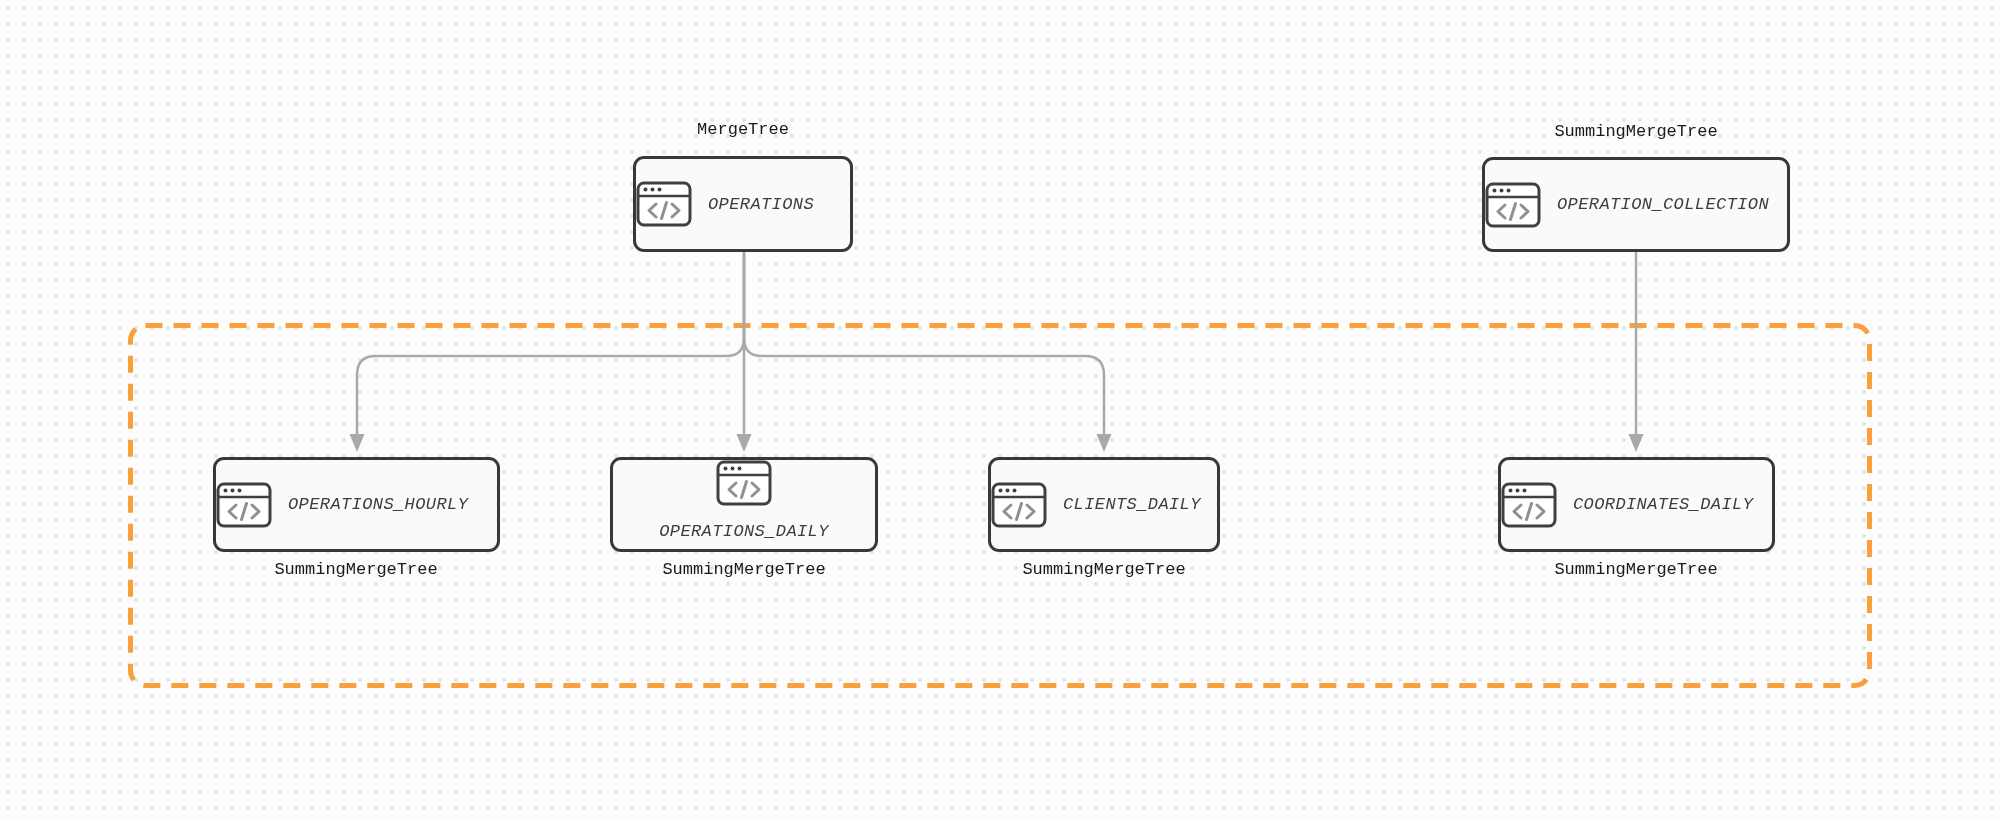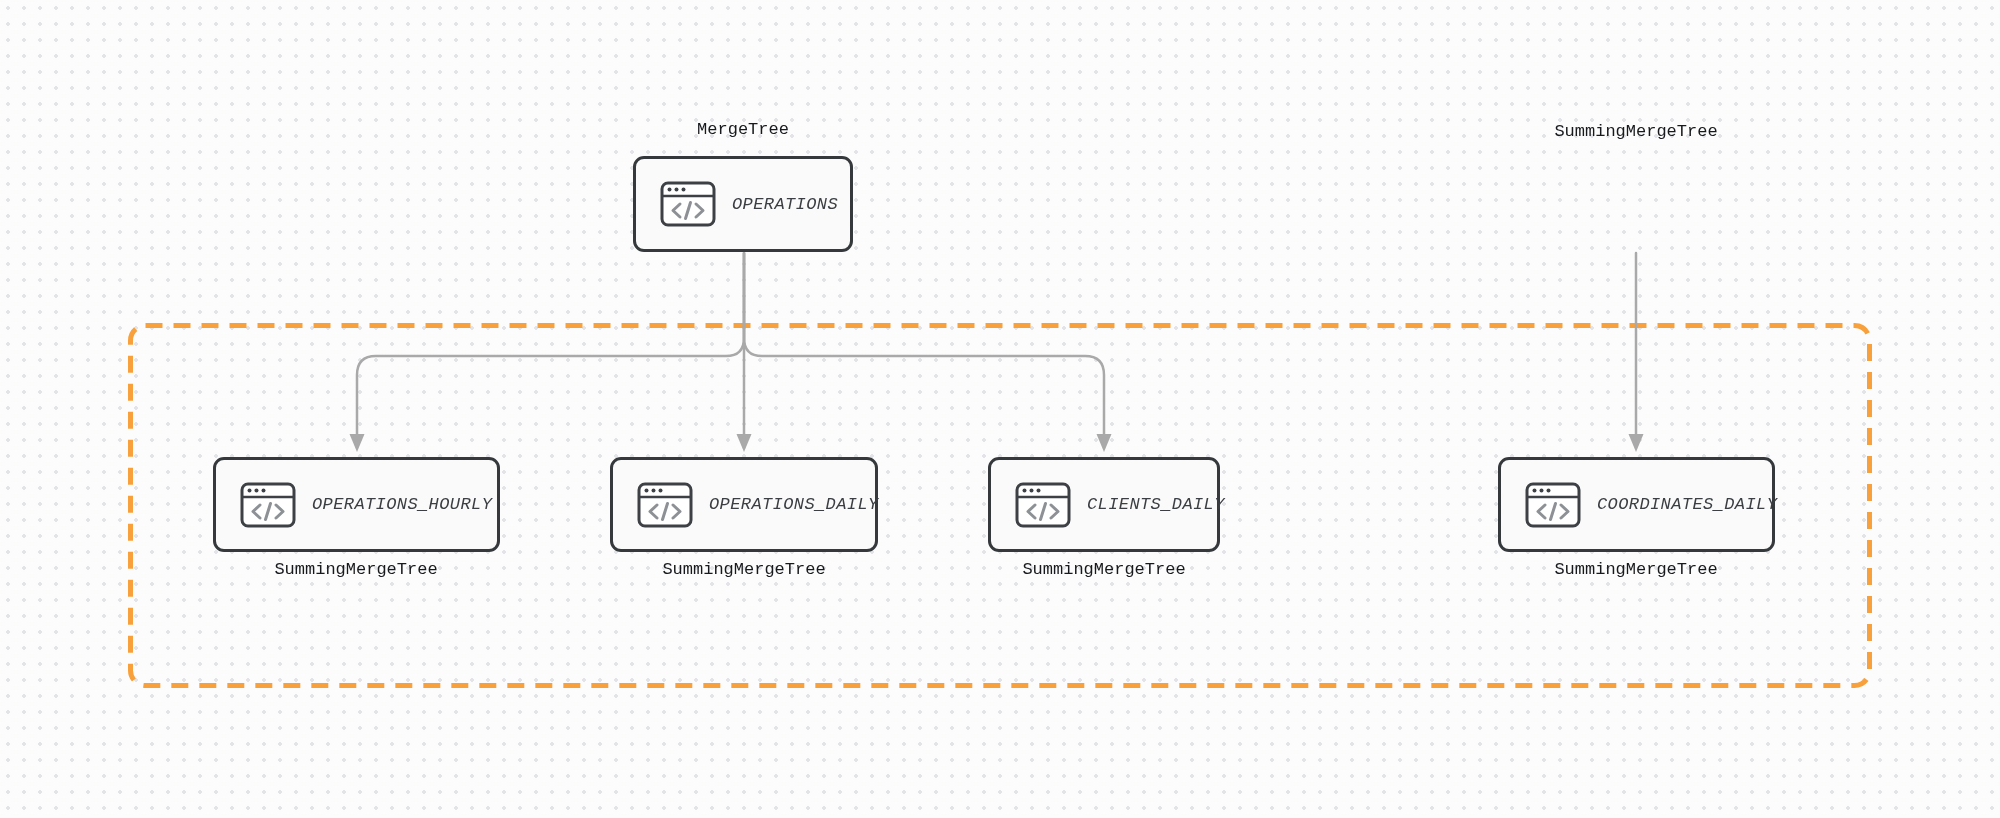--- a/index.html
+++ b/index.html
@@ -20,21 +20,20 @@
     position: absolute;
     left: 0; top: 0;
     width: 2000px; height: 818px;
   }
 
   .node {
     position: absolute;
     box-sizing: border-box;
     display: flex;
     align-items: center;
-    padding-left: 24px;
     gap: 16px;
     background: #fafafa;
     border: 3px solid #35393c;
     border-radius: 11px;
   }
 
   .node-title {
     font-style: italic;
     font-size: 17px;
     font-weight: 500;
@@ -63,21 +62,21 @@
     color: #f8a13c;
     white-space: nowrap;
   }
 
   .win-icon { flex: 0 0 auto; }
 
   
   #node-operations            { left: 633px;  top: 156px; width: 220px; height: 96px; }
   #node-operation-collection  { left: 1482px; top: 157px; width: 308px; height: 95px; }
   #node-operations-hourly     { left: 213px;  top: 457px; width: 287px; height: 95px; }
-  #node-operations-daily      { left: 610px;  top: 457px; width: 268px; height: 95px; }
+  #node-operations-daily      { left: 610px;  top: 457px; width: 268px; height: 95px; flex-direction: column; }
   #node-clients-daily         { left: 988px;  top: 457px; width: 232px; height: 95px; }
   #node-coordinates-daily     { left: 1498px; top: 457px; width: 277px; height: 95px; }
 
   #label-operations           { left: 593px;  top: 120px; }
   #label-operation-collection { left: 1486px; top: 122px; }
   #label-operations-hourly    { left: 206px;  top: 560px; }
   #label-operations-daily     { left: 594px;  top: 560px; }
   #label-clients-daily        { left: 954px;  top: 560px; }
   #label-coordinates-daily    { left: 1486px; top: 560px; }
 </style>
@@ -118,20 +117,37 @@
         </g>
       <g stroke="#8d9196" stroke-width="3" fill="none" stroke-linecap="round" stroke-linejoin="round">
         <path d="M20 23 l-7 6.5 7 6.5"></path>
           <path d="M36 23 l7 6.5 -7 6.5"></path>
           <line x1="30.5" y1="21.5" x2="25.5" y2="37.5"></line>
       </g>
     </svg>
     <span class="node-title">OPERATIONS</span>
   </div>
 
+  <div class="node" id="node-operation-collection">
+    <svg class="win-icon" width="56" height="46" viewBox="0 0 56 46">
+      <rect x="2" y="2" width="52" height="42" rx="6" fill="#ffffff" stroke="#3d4145" stroke-width="3"></rect>
+      <line x1="3" y1="15" x2="53" y2="15" stroke="#3d4145" stroke-width="2.4"></line>
+      <g fill="#3d4145">
+          <circle cx="9.5" cy="8.5" r="2"></circle>
+          <circle cx="16.5" cy="8.5" r="2"></circle>
+          <circle cx="23.5" cy="8.5" r="2"></circle>
+        </g>
+      <g stroke="#8d9196" stroke-width="3" fill="none" stroke-linecap="round" stroke-linejoin="round">
+        <path d="M20 23 l-7 6.5 7 6.5"></path>
+          <path d="M36 23 l7 6.5 -7 6.5"></path>
+          <line x1="30.5" y1="21.5" x2="25.5" y2="37.5"></line>
+      </g>
+    </svg>
+    <span class="node-title">OPERATION_COLLECTION</span>
+  </div>
 
   <div class="node" id="node-operations-hourly">
     <svg class="win-icon" width="56" height="46" viewBox="0 0 56 46">
       <rect x="2" y="2" width="52" height="42" rx="6" fill="#ffffff" stroke="#3d4145" stroke-width="3"></rect>
       <line x1="3" y1="15" x2="53" y2="15" stroke="#3d4145" stroke-width="2.4"></line>
       <g fill="#3d4145">
           <circle cx="9.5" cy="8.5" r="2"></circle>
           <circle cx="16.5" cy="8.5" r="2"></circle>
           <circle cx="23.5" cy="8.5" r="2"></circle>
         </g>

